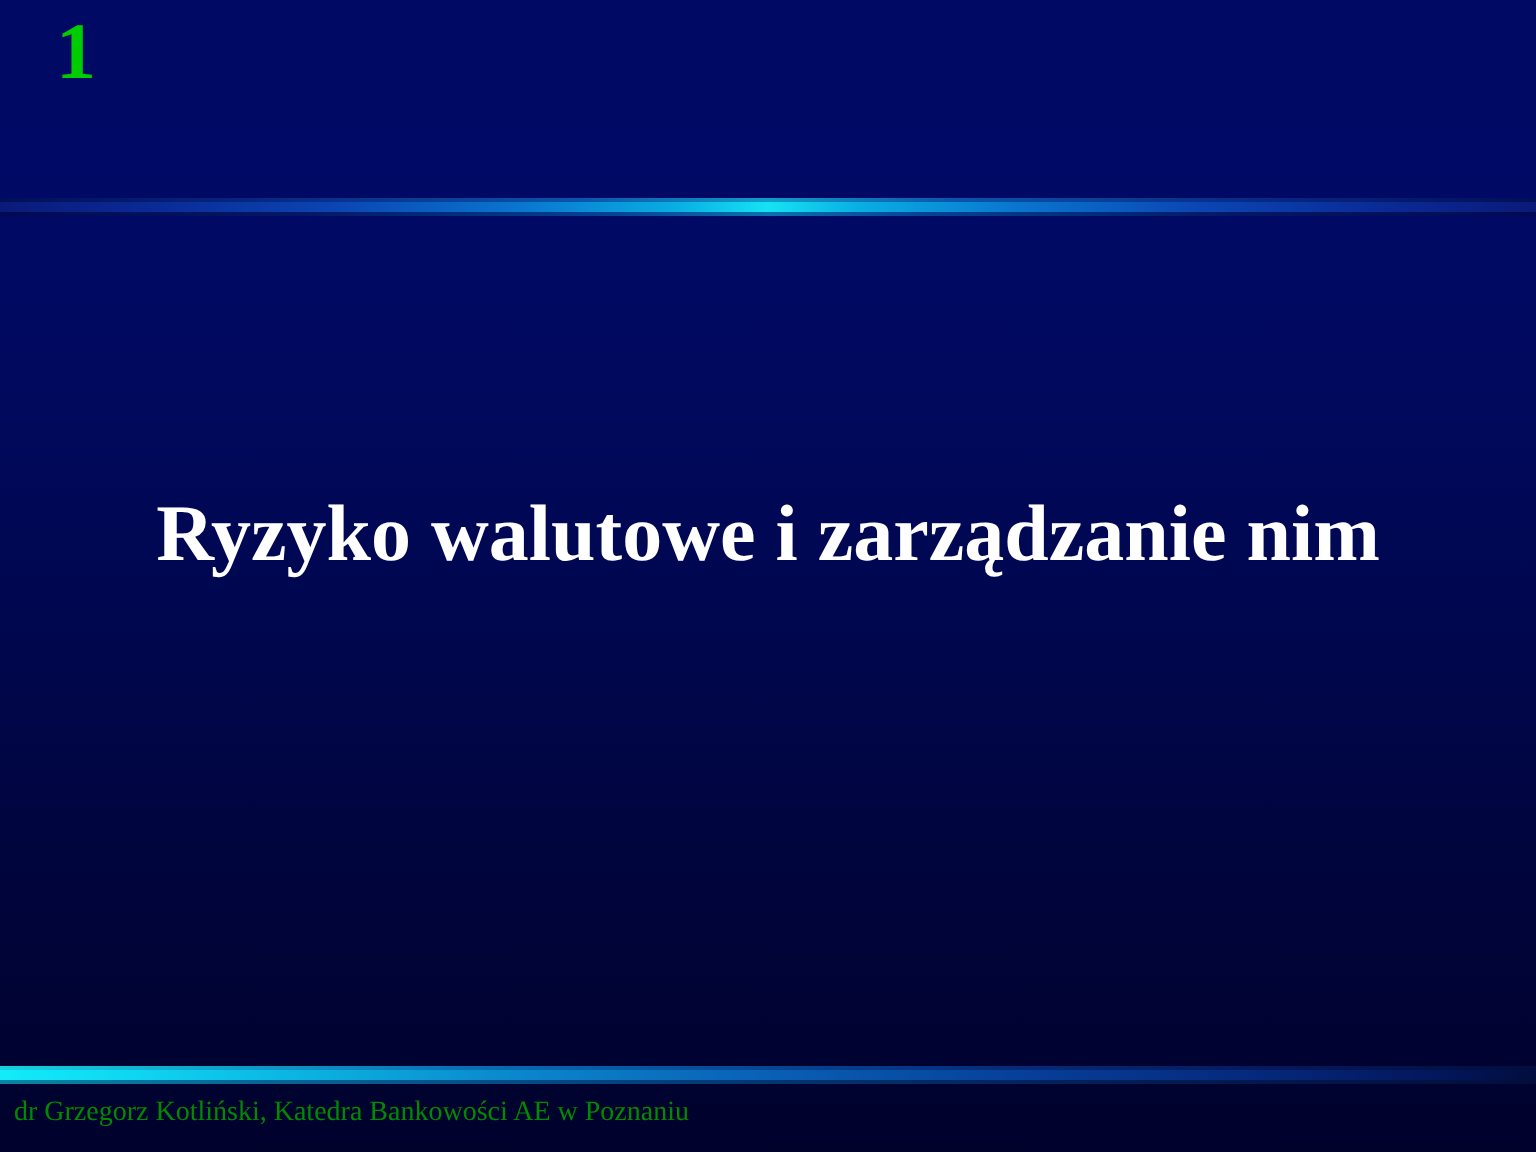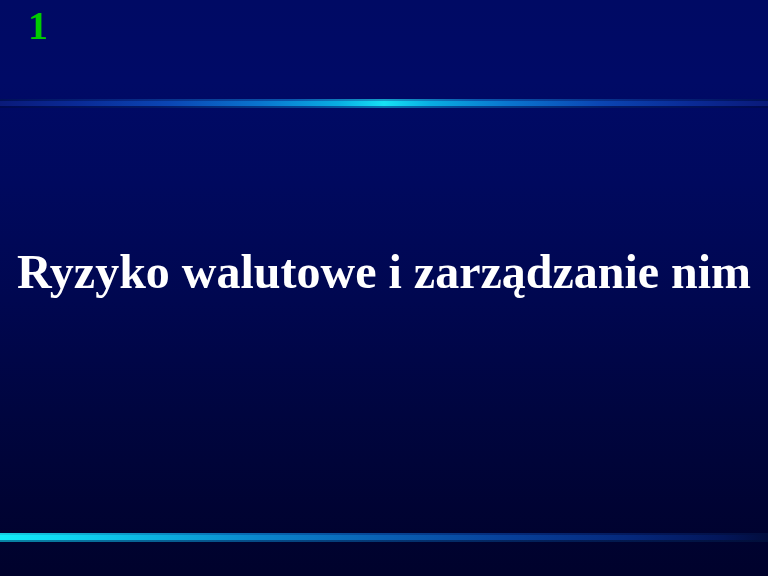--- a/index.html
+++ b/index.html
@@ -99,21 +99,21 @@
   }
 
   
   #title {
     position: absolute;
     left: 0;
     top: 216px;
     width: 768px;
     text-align: center;
     color: #ffffff;
-    font-size: 48px;
+    font-size: 40px;
     font-weight: bold;
     line-height: 48px;
     font-family: "Liberation Serif", "DejaVu Serif", serif;
     white-space: nowrap;
   }
 
   
   #bottom-rule {
     position: absolute;
     left: 0;
@@ -192,14 +192,15 @@
   </div>
 
   <h1 id="title">Ryzyko walutowe i zarządzanie nim</h1>
 
   <div id="bottom-rule">
     <div class="band band-top"></div>
     <div class="band band-main"></div>
     <div class="band band-bottom"></div>
   </div>
 
+  <div id="footer">dr Grzegorz Kotliński, Katedra Bankowości AE w Poznaniu</div>
 
 </div>
 
 </body></html>

